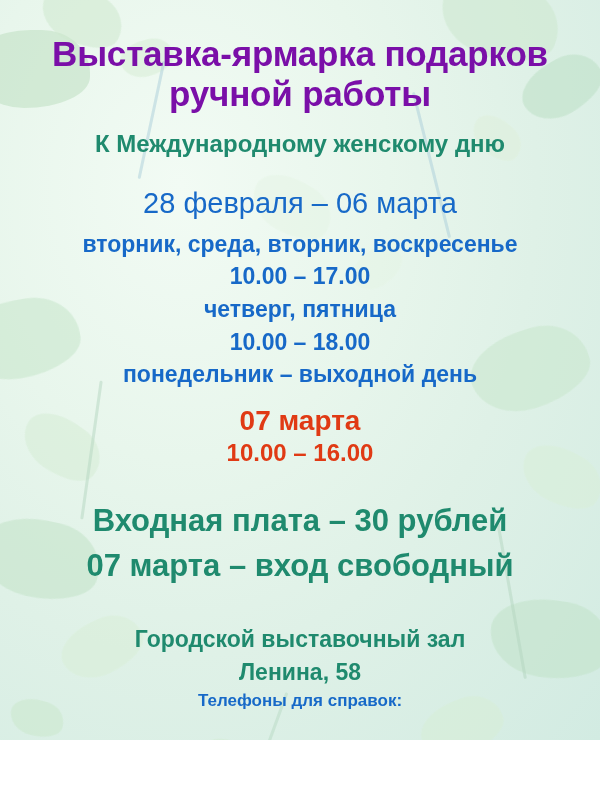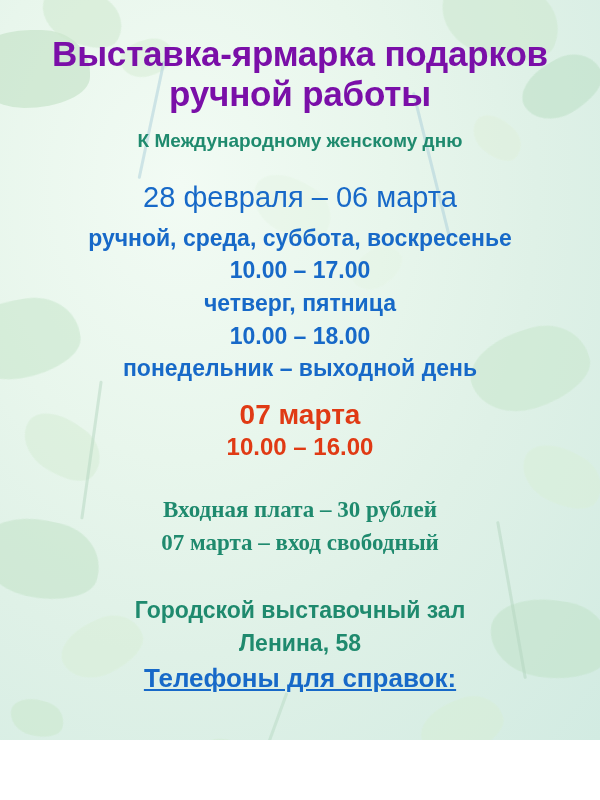--- a/index.html
+++ b/index.html
@@ -46,21 +46,21 @@
   }
   .title {
     font-size: 35px;
     font-weight: bold;
     line-height: 1.14;
     color: #7a0fa8;
     margin: 0 0 6px 0;
     letter-spacing: -0.2px;
   }
   .subtitle {
-    font-size: 19px;
+    font-size: 24px;
     font-weight: bold;
     color: #1f8a6e;
     margin: 16px 0 0 0;
     line-height: 1.2;
   }
   .block {
     margin-top: 28px;
   }
   .dates {
     font-size: 29px;
@@ -83,41 +83,39 @@
   .march7-time {
     font-size: 24px;
     font-weight: bold;
     color: #e03a14;
     margin-top: 2px;
   }
   .fees {
     margin-top: 32px;
   }
   .fee-line {
-    font-size: 23px;
+    font-size: 31px;
     font-weight: bold;
     color: #1f8a6e;
     line-height: 1.45;
-    font-family: Liberation Serif, serif;
   }
   .venue {
     margin-top: 34px;
   }
   .venue-line {
     font-size: 23px;
     font-weight: bold;
     color: #1f8a6e;
     line-height: 1.45;
   }
   .phones {
-    font-size: 26px;
+    font-size: 17px;
     font-weight: bold;
     color: #1769c8;
     line-height: 1.45;
-    text-decoration: underline;
   }
 </style>
 </head>
 <body>
 
 <div class="poster">
 
   <div>
     <div class="leaf lg" style="left:-30px; top:30px; background:#bfe0c2;"></div>
     <div class="leaf md" style="left:40px; top:-10px; background:#cfe9cf; transform:rotate(25deg);"></div>
@@ -146,21 +144,21 @@
   </div>
 
   <div class="content">
 
     <h1 class="title">Выставка-ярмарка подарков ручной работы</h1>
 
     <div class="subtitle">К Международному женскому дню</div>
 
     <div class="block">
       <div class="dates">28 февраля – 06 марта</div>
-      <div class="sched-line">ручной, среда, суббота, воскресенье</div>
+      <div class="sched-line">вторник, среда, вторник, воскресенье</div>
       <div class="sched-line">10.00 – 17.00</div>
       <div class="sched-line">четверг, пятница</div>
       <div class="sched-line">10.00 – 18.00</div>
       <div class="sched-line">понедельник – выходной день</div>
 
       <div class="march7">07 марта</div>
       <div class="march7-time">10.00 – 16.00</div>
     </div>
 
     <div class="fees">

